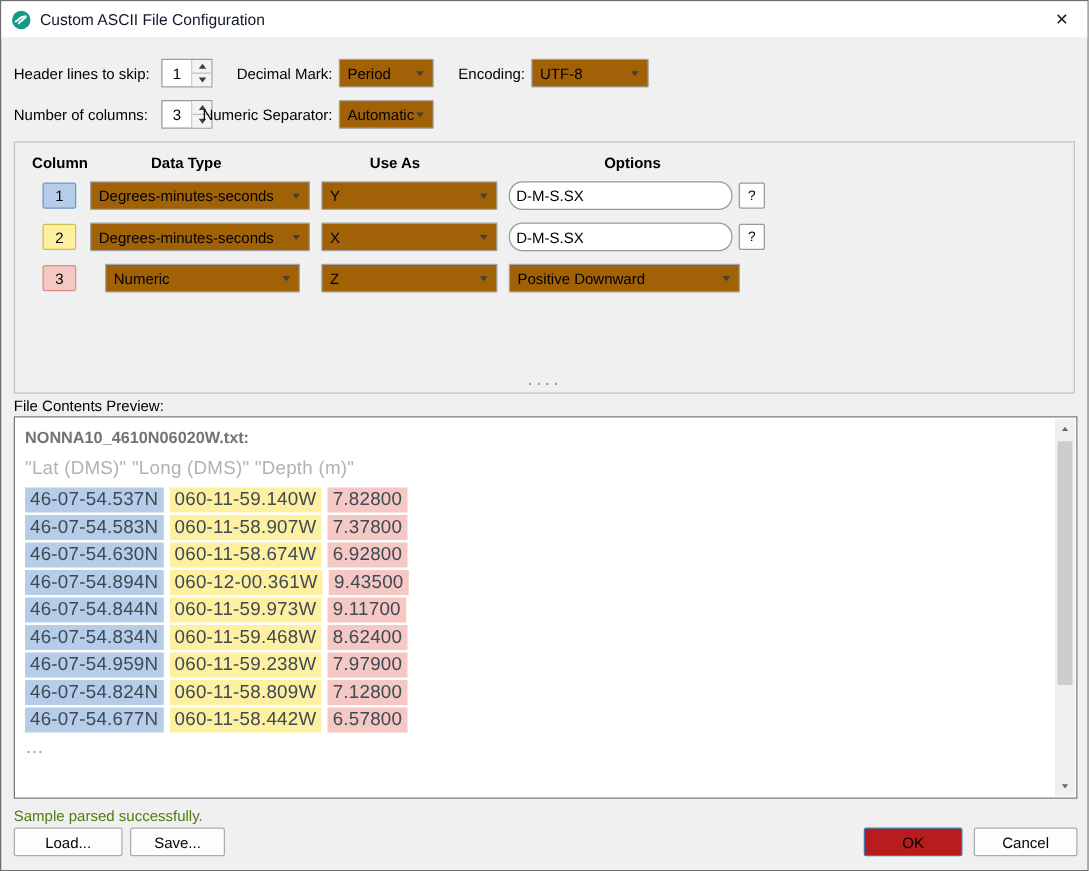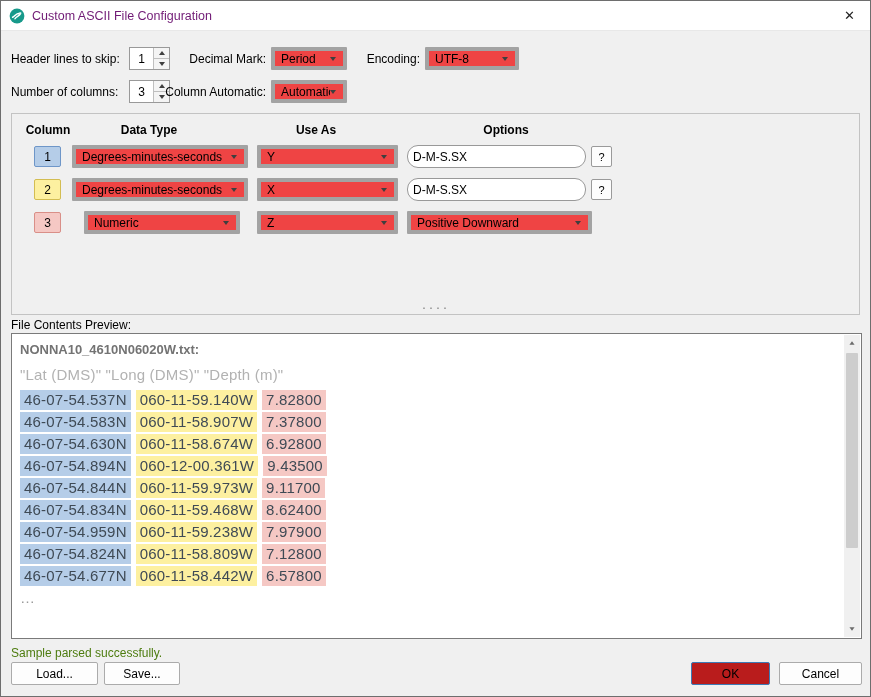--- a/index.html
+++ b/index.html
@@ -5,36 +5,36 @@
   html,body{margin:0;padding:0;background:#ffffff;}
   .dialog{
     position:relative;width:871px;height:697px;box-sizing:border-box;
     border:1px solid #6e6e6e;background:#f0f0f0;
     font-family:"Liberation Sans",sans-serif;color:#000;overflow:hidden;
   }
   
   .titlebar{position:absolute;left:0;top:0;right:0;height:29px;background:#ffffff;
     border-bottom:1px solid #e8e8e8;display:flex;align-items:center;}
   .app-icon{margin-left:8px;width:16px;height:16px;display:inline-flex;}
-  .win-title{margin-left:7px;font-size:12.5px;color:#701a75;}
+  .win-title{margin-left:7px;font-size:12.5px;color:#0f172a;}
   .close-btn{position:absolute;right:15px;top:0;height:29px;display:flex;align-items:center;
     font-size:13px;color:#222;cursor:default;}
   
   .lbl{position:absolute;font-size:12px;color:#000;white-space:nowrap;}
   .lbl.r{text-align:right;}
   
   .spin{position:absolute;display:flex;width:41px;height:23px;box-sizing:border-box;
     background:#fff;border:1px solid #999;}
   .spin-val{flex:1;display:flex;align-items:center;justify-content:center;font-size:12px;}
   .spin-btns{width:15px;display:flex;flex-direction:column;border-left:1px solid #bfbfbf;}
   .spin-b{flex:1;display:flex;align-items:center;justify-content:center;background:#f4f4f4;}
   .spin-b + .spin-b{border-top:1px solid #bfbfbf;}
   
   .combo{position:absolute;display:flex;align-items:center;height:23px;box-sizing:border-box;
-    background:#ef4444;border:4px solid #a3a3a3;border-radius:1px;}
+    background:#a16207;border:1px solid #a3a3a3;border-radius:1px;}
   .combo-txt{font-size:12px;padding-left:6px;white-space:nowrap;overflow:hidden;}
   .arrow{margin-left:auto;margin-right:7px;}
   .tri-down{width:0;height:0;border-left:3.5px solid transparent;border-right:3.5px solid transparent;
     border-top:4.5px solid #3f3f3f;display:inline-block;}
   .tri-up{width:0;height:0;border-left:3.5px solid transparent;border-right:3.5px solid transparent;
     border-bottom:4.5px solid #3f3f3f;display:inline-block;}
   
   .txt{position:absolute;height:23px;box-sizing:border-box;border:1px solid #999;border-radius:11px;
     background:#fff;font-family:"Liberation Sans",sans-serif;font-size:12px;padding:0 5px;color:#000;}
   
@@ -126,21 +126,21 @@
     <span class="spin-btns">
       <span class="spin-b">
           <i class="tri-up"></i>
         </span>
       <span class="spin-b">
           <i class="tri-down"></i>
         </span>
     </span>
   </span>
 
-  <span class="lbl r" style="left:160px;top:84px;width:105px">Column Automatic:</span>
+  <span class="lbl r" style="left:160px;top:84px;width:105px">Numeric Separator:</span>
   <span class="combo" style="left:270px;top:79px;width:76px">
     <span class="combo-txt">Automatic</span>
     <i class="tri-down arrow"></i>
   </span>
 
   <div class="groupbox">
     <span class="th" style="left:36px">Column</span>
     <span class="th" style="left:137px">Data Type</span>
     <span class="th" style="left:304px">Use As</span>
     <span class="th" style="left:494px">Options</span>

